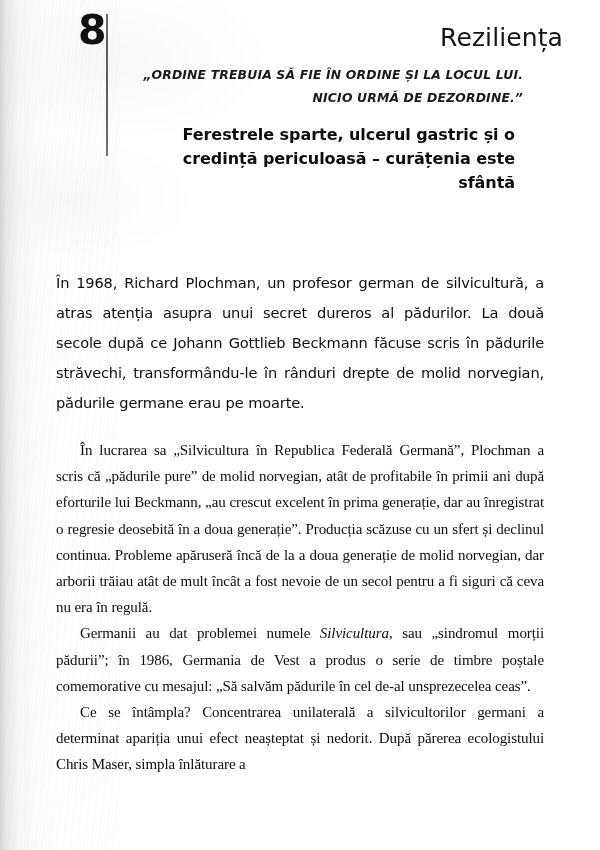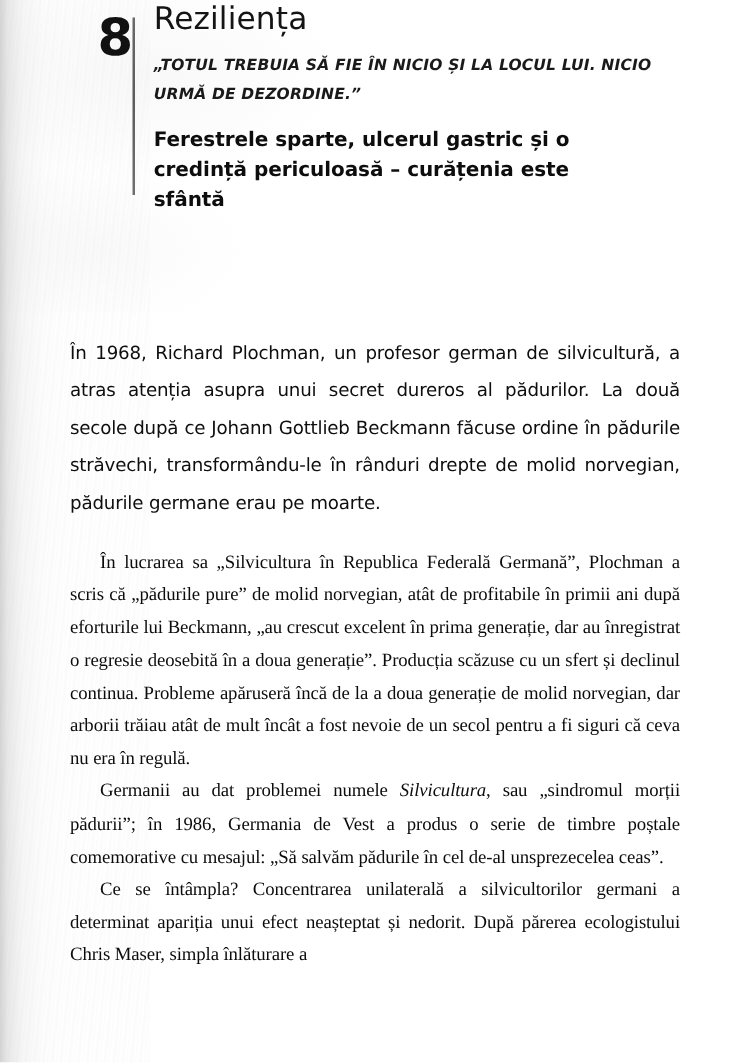--- a/index.html
+++ b/index.html
@@ -80,22 +80,23 @@
     width: 2px;
     height: 142px;
     background: linear-gradient(to bottom,
         #6a6a6a 0%,
         #5c5c5c 45%,
         #707070 100%);
   }
   .header-text {
     position: absolute;
     left: 123px;
-    top: 0;
+    top: 23px;
     width: 440px;
+    text-align: right;
   }
   .chapter-title {
     font-family: "DejaVu Sans", sans-serif;
     font-size: 25px;
     line-height: 30px;
     font-weight: 400;
     color: #141414;
     letter-spacing: 0.1px;
     margin: 0 0 10px 0;
   }
@@ -164,27 +165,27 @@
   <div class="page-grain"></div>
   <div class="top-grain"></div>
 
   <div class="chapter-header">
     <div class="chapter-number">8</div>
 
     <div class="header-rule"></div>
 
     <div class="header-text">
       <h1 class="chapter-title">Reziliența</h1>
-      <p class="chapter-quote">„TOTUL TREBUIA SĂ FIE ÎN NICIO ȘI LA LOCUL LUI. NICIO URMĂ DE DEZORDINE.”</p>
+      <p class="chapter-quote">„ORDINE TREBUIA SĂ FIE ÎN ORDINE ȘI LA LOCUL LUI. NICIO URMĂ DE DEZORDINE.”</p>
       <p class="chapter-subtitle">Ferestrele sparte, ulcerul gastric și o credință periculoasă – curățenia este sfântă</p>
     </div>
   </div>
 
   <div class="body-area">
-    <p class="para-sans">În 1968, Richard Plochman, un profesor german de silvicultură, a atras atenția asupra unui secret dureros al pădurilor. La două secole după ce Johann Gottlieb Beckmann făcuse ordine în pădurile străvechi, transformându-le în rânduri drepte de molid norvegian, pădurile germane erau pe moarte.</p>
+    <p class="para-sans">În 1968, Richard Plochman, un profesor german de silvicultură, a atras atenția asupra unui secret dureros al pădurilor. La două secole după ce Johann Gottlieb Beckmann făcuse scris în pădurile străvechi, transformându-le în rânduri drepte de molid norvegian, pădurile germane erau pe moarte.</p>
 
     <p class="para-serif">
       <span>În lucrarea sa „Silvicultura în Republica Federală Germană”, Plochman a scris că „pădurile pure” de molid norvegian, atât de profitabile în primii ani după eforturile lui Beckmann, „au crescut excelent în prima generație, dar au înregistrat o regresie deosebită în a doua generație”. Producția scăzuse cu un sfert și declinul continua. Probleme apăruseră încă de la a doua generație de molid norvegian, dar arborii trăiau atât de mult încât a fost nevoie de un secol pentru a fi siguri că ceva nu era în regulă.</span>
     </p>
 
     <p class="para-serif tight">
       <span>Germanii au dat problemei numele </span><em>Silvicultura</em><span>, sau „sindromul morții pădurii”; în 1986, Germania de Vest a produs o serie de timbre poștale comemorative cu mesajul: „Să salvăm pădurile în cel de-al unsprezecelea ceas”.</span>
     </p>
 
     <p class="para-serif tight">

